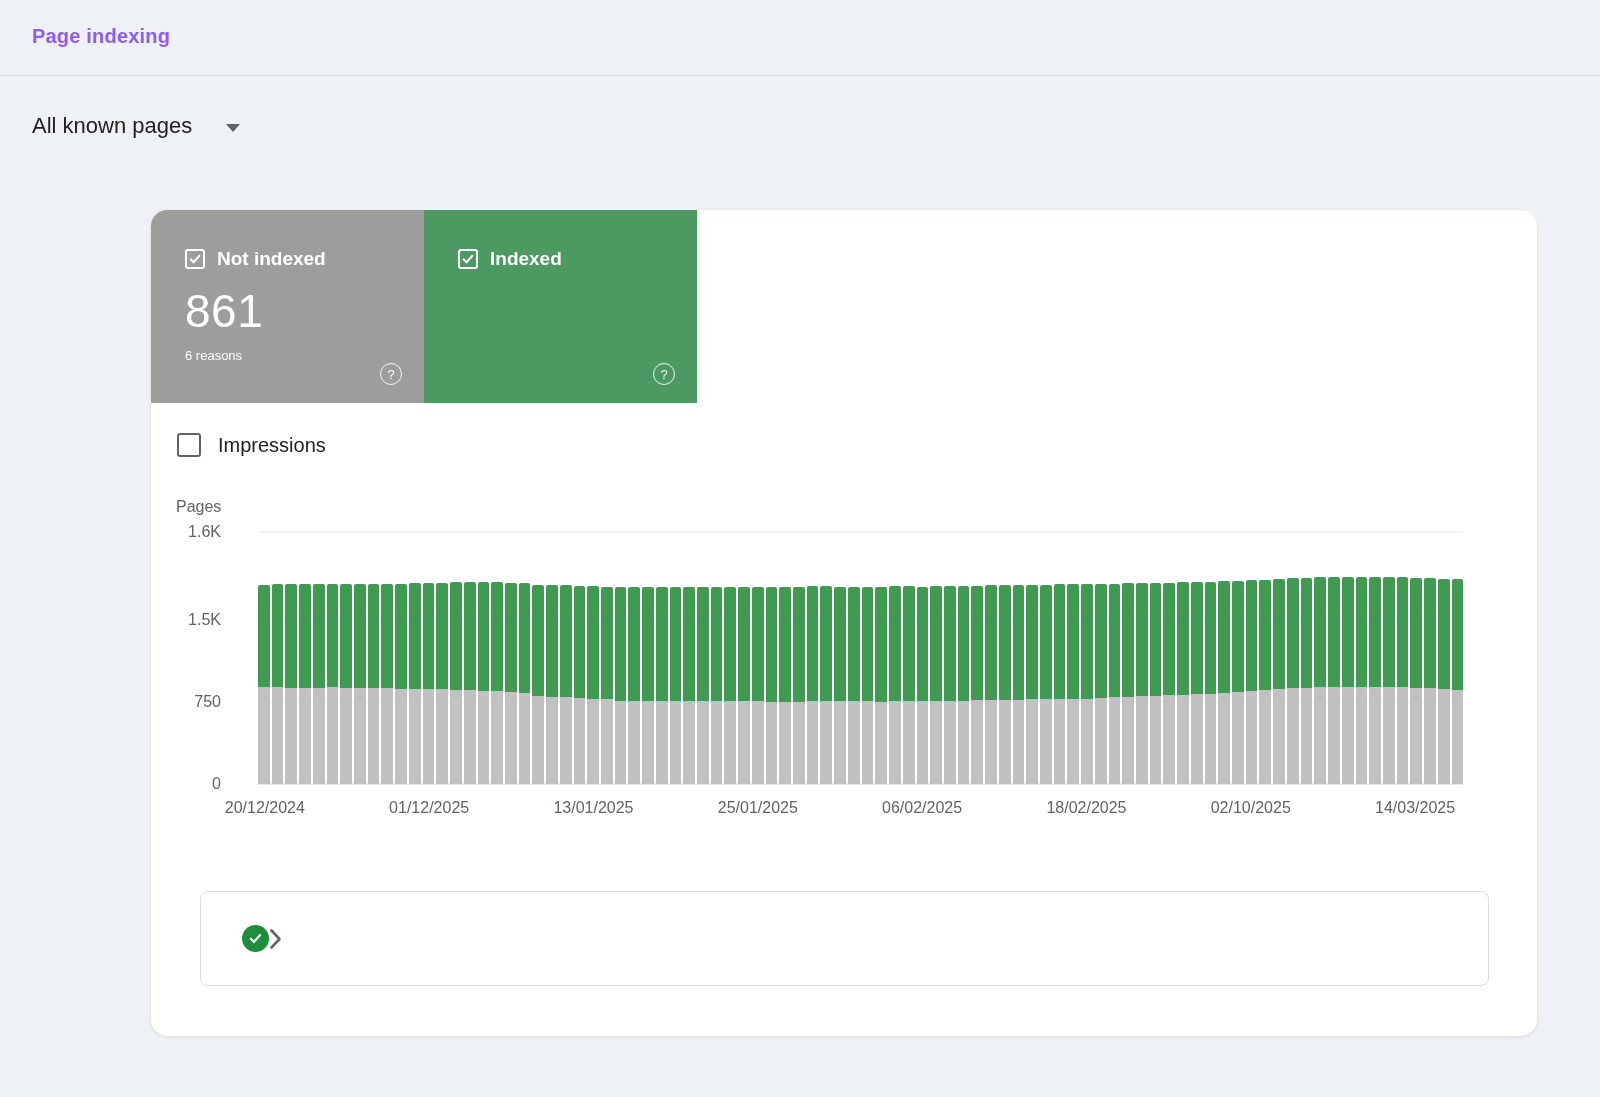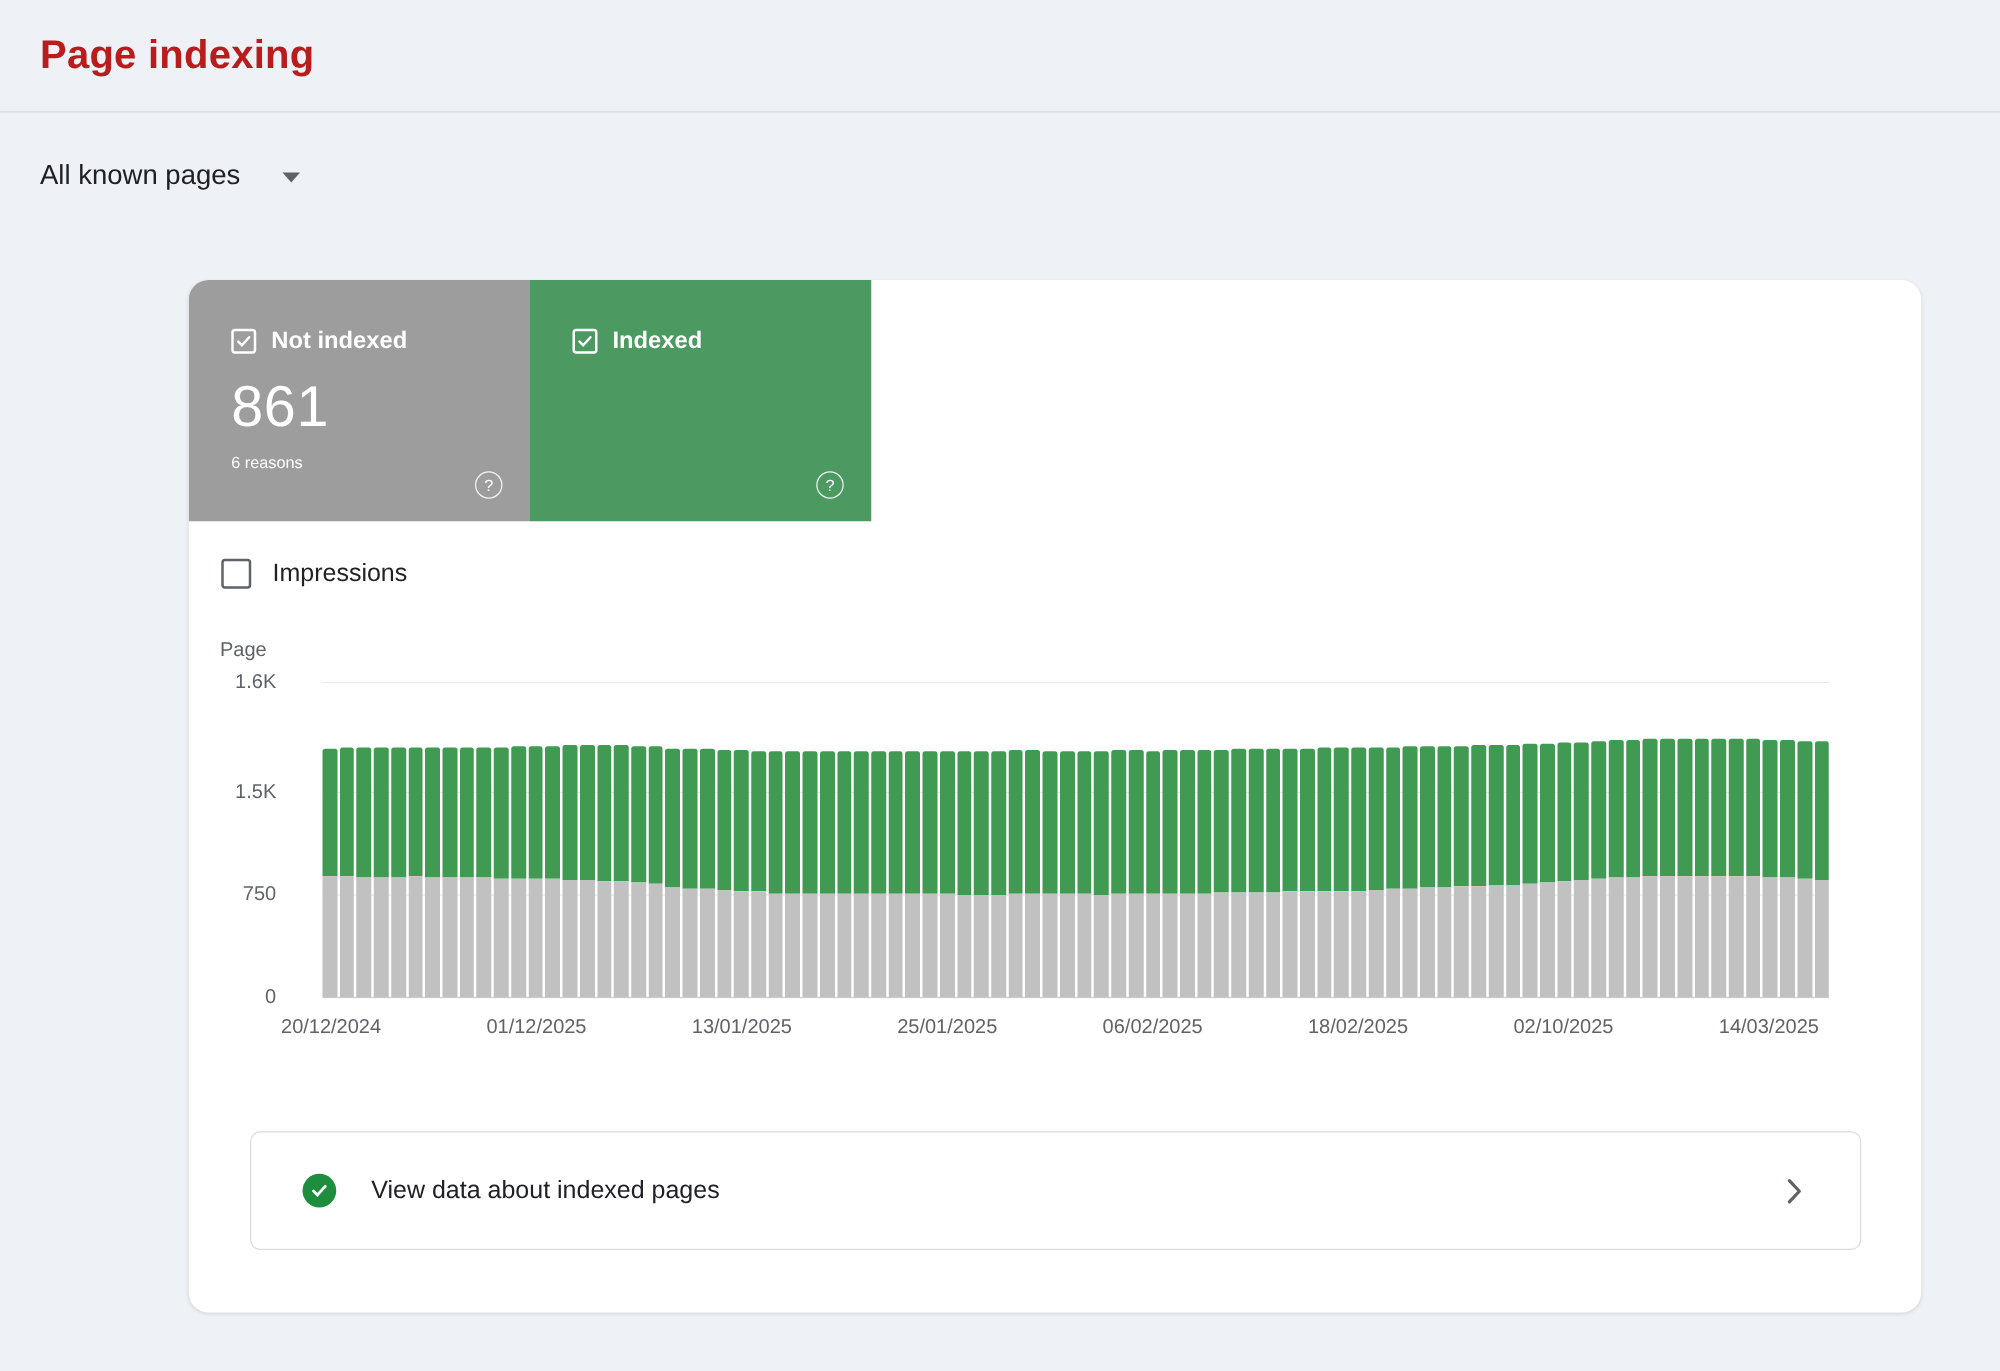--- a/index.html
+++ b/index.html
@@ -1,20 +1,20 @@
 <!DOCTYPE html>
 <html><head>
 <meta charset="utf-8">
 <style>
   * { margin:0; padding:0; box-sizing:border-box; }
   html,body { width:1600px; min-height:1097px; background:#eef1f5; font-family:"Liberation Sans", sans-serif; color:#202124; }
 
   
   .header { padding-top:25px; }
-  .page-title { font-size:32px; font-weight:600; color:#b91c1c; margin-left:32px; letter-spacing:.2px; }
+  .page-title { font-size:20px; font-weight:600; color:#8b5cf6; margin-left:32px; letter-spacing:.2px; }
   .header-divider { margin-top:27px; border-bottom:1px solid #d7dbe0; width:100%; }
 
   
   .filter-row { margin:37px 0 0 32px; display:flex; align-items:center; cursor:pointer; width:max-content; }
   .filter-label { font-size:22px; color:#202124; }
   .caret { width:0; height:0; border-left:7px solid transparent; border-right:7px solid transparent; border-top:8px solid #5f6368; margin-left:34px; margin-top:3px; }
 
   
   .card { width:1386px; margin:71px 0 0 151px; background:#ffffff; border-radius:16px; box-shadow:0 1px 3px rgba(60,64,67,.12); overflow:hidden; padding-bottom:1px; }
 
@@ -94,21 +94,21 @@
       <div class="qicon">?</div>
     </div>
   </div>
 
   <div class="impressions-row">
     <span class="imp-checkbox"></span>
     <span class="imp-label">Impressions</span>
   </div>
 
   <div class="chart-wrap">
-    <div class="pages-label">Page</div>
+    <div class="pages-label">Pages</div>
     <div class="y-axis">
         <div class="y-tick" style="bottom: 0%;">0</div>
         <div class="y-tick" style="bottom: 32.6087%;">750</div>
         <div class="y-tick" style="bottom: 65.2174%;">1.5K</div>
         <div class="y-tick" style="bottom: 100%;">1.6K</div>
       </div>
     <div class="plot">
       <div class="grid-layer">
           <div class="gridline" style="bottom: 0%; background: rgb(204, 208, 213);"></div>
           <div class="gridline" style="bottom: 32.6087%;"></div>
@@ -481,21 +481,20 @@
         <div class="x-tick" style="left: 96.0227%;">14/03/2025</div>
       </div>
   </div>
 
   <div class="footer-bar">
     <span class="footer-check" style="background: rgb(30, 142, 62);">
       <svg width="15" height="15" viewBox="0 0 24 24" aria-hidden="true">
           <path d="M4.5 12.5l5 5 10-11" stroke="#ffffff" stroke-width="3.6" fill="none" stroke-linecap="round"></path>
         </svg>
     </span>
-    <span class="footer-label">View data about indexed pages</span>
     <span class="chevron">
       <svg width="13" height="22" viewBox="0 0 13 22" aria-hidden="true">
           <path d="M2.5 2.5l8 8.5-8 8.5" stroke="#5f6368" stroke-width="2.6" fill="none" stroke-linecap="round" stroke-linejoin="round"></path>
         </svg>
     </span>
   </div>
 
 </div>
 
 </body></html>

